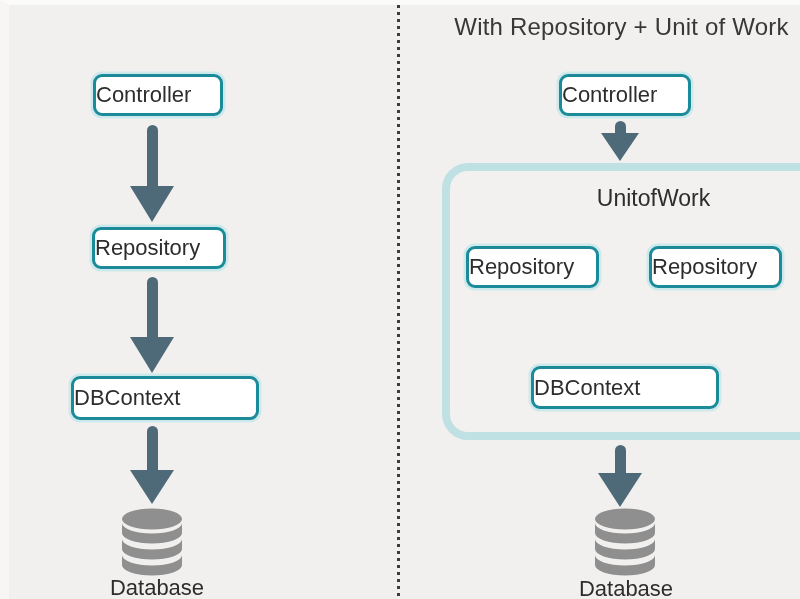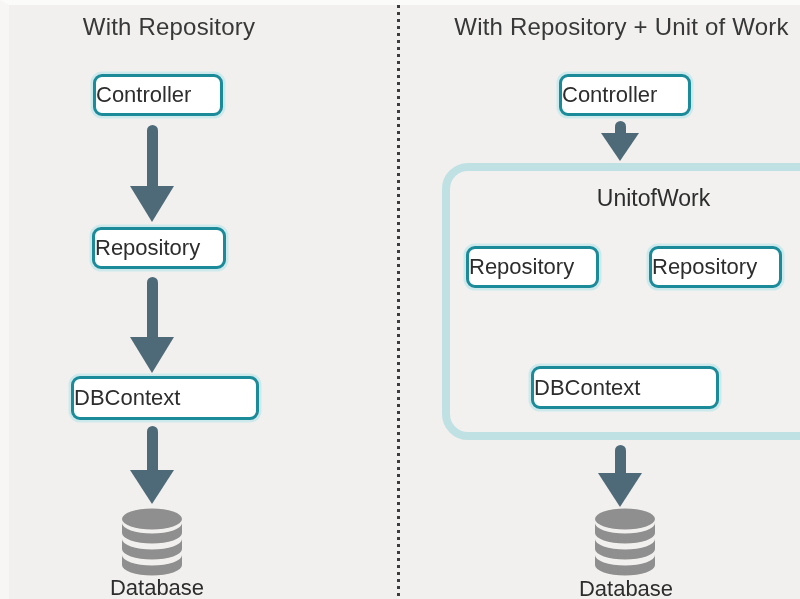--- a/index.html
+++ b/index.html
@@ -78,21 +78,20 @@
     background:repeating-linear-gradient(to bottom,#3c3c3c 0px,#3c3c3c 3px,rgba(0,0,0,0) 3px,rgba(0,0,0,0) 7px);
   }
 </style>
 </head>
 <body>
 
 <div id="stage">
 
   <div class="divider" style="left:388px;"></div>
 
-  <div class="panel-title" style="left:25px;top:8px;width:270px;">With Repository</div>
 
   <div class="node-box" style="left:84px;top:69px;width:130px;height:42px;">
     <span>Controller</span>
   </div>
 
   <div class="arrow" style="left:121px;top:120px;width:44px;height:97px;">
     <div class="stem"></div>
     <div class="head"></div>
   </div>
 

